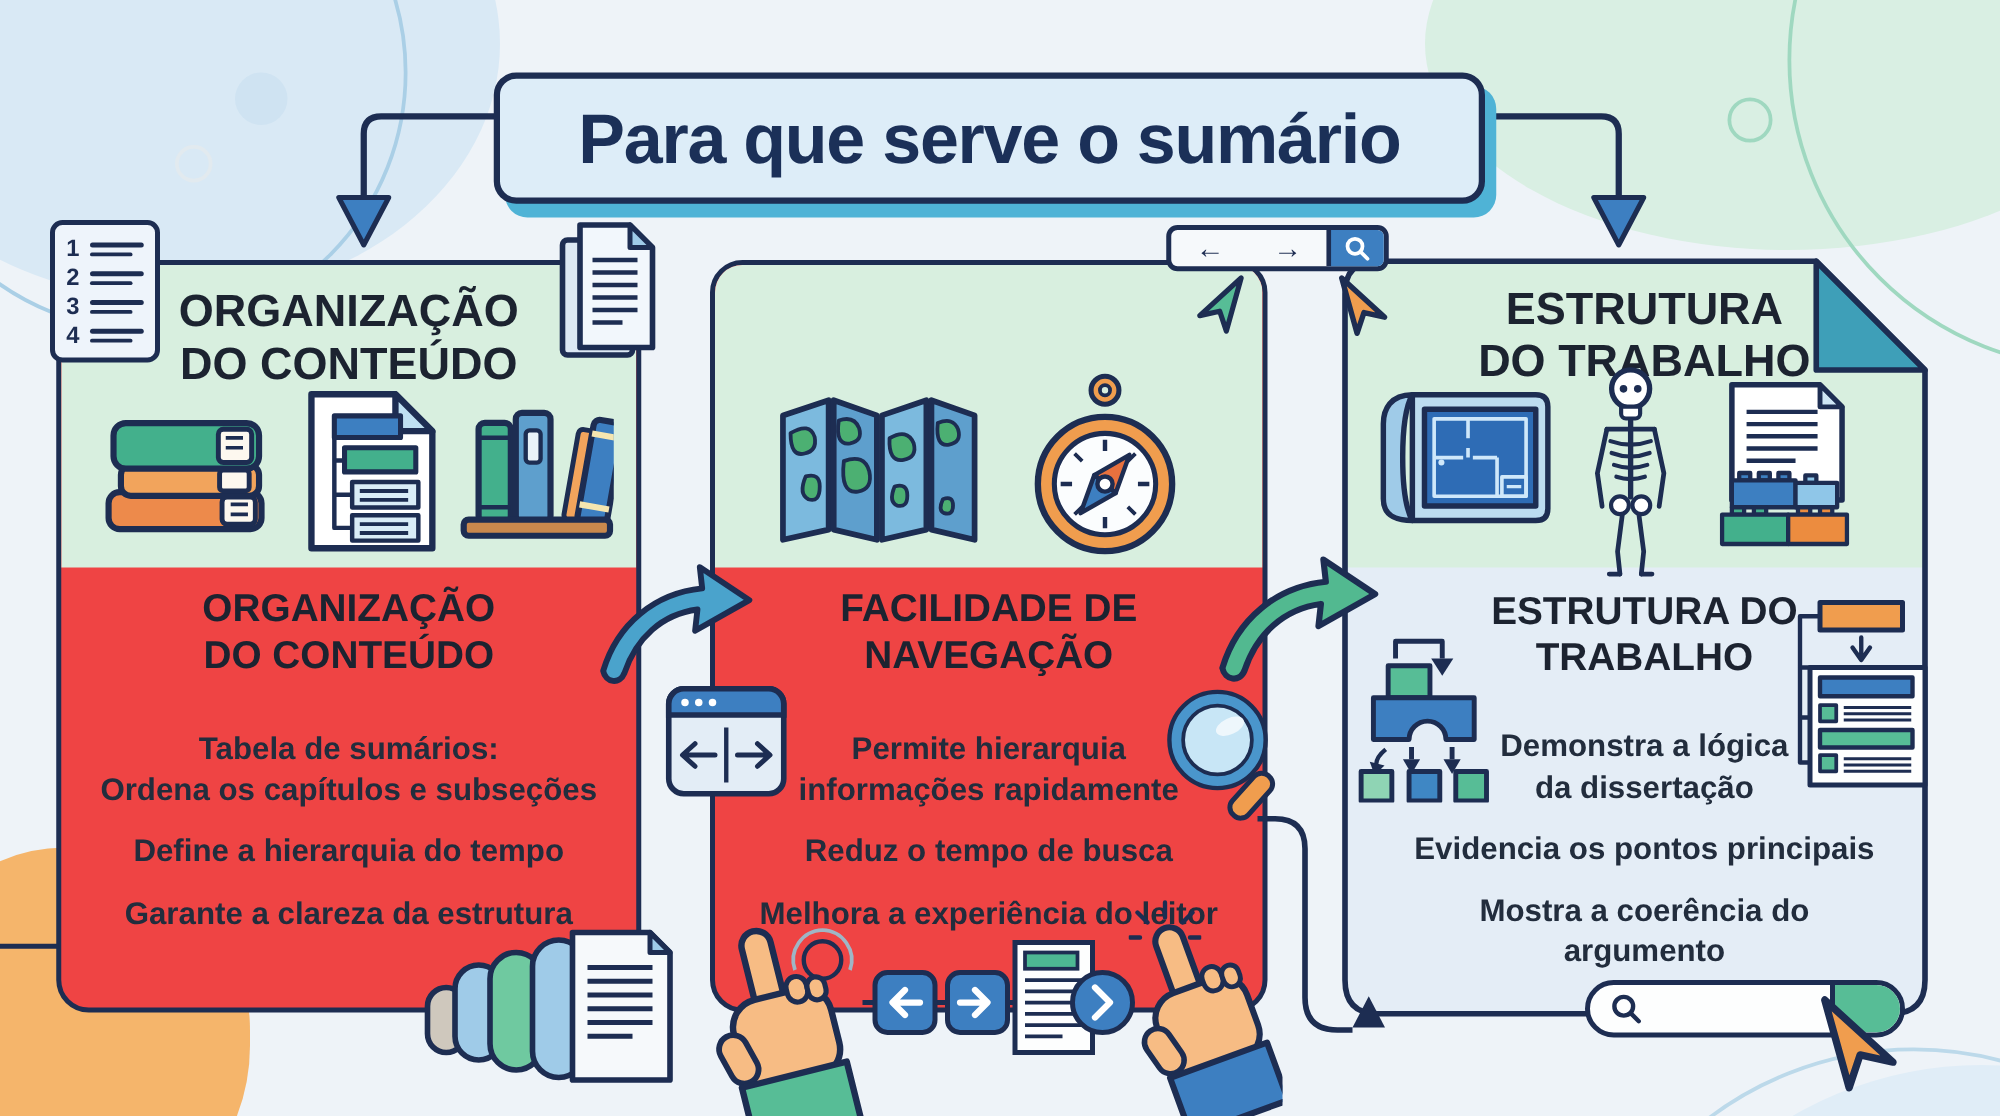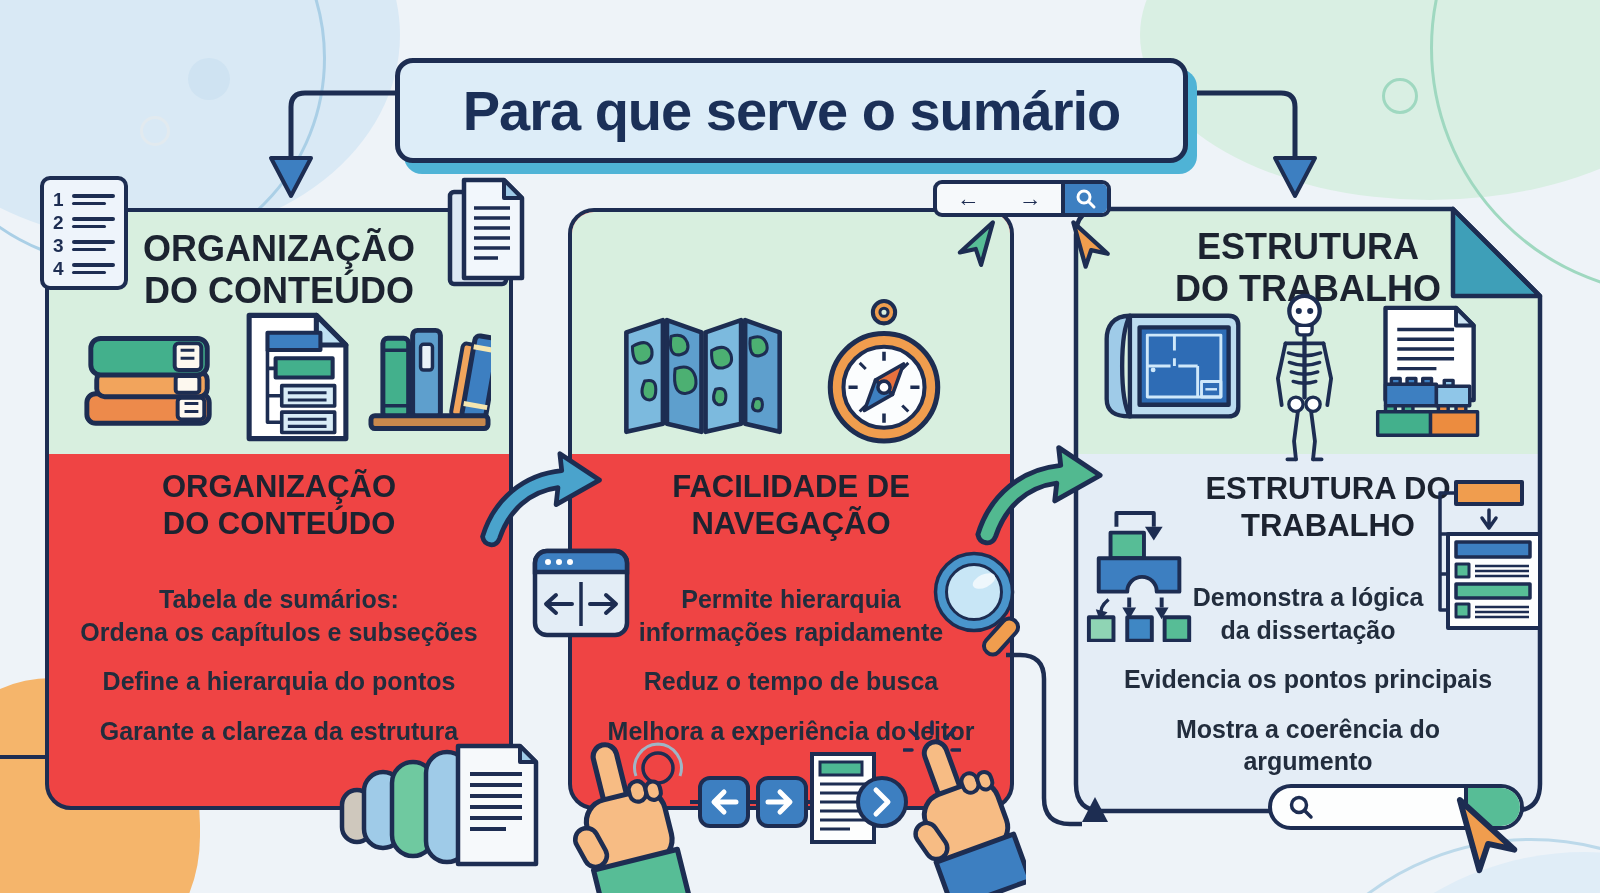--- a/index.html
+++ b/index.html
@@ -18,23 +18,23 @@
   .panel{position:absolute;top:208px;height:594px;background:#ef4444;border:4.5px solid #1d2d52;
          border-radius:26px;overflow:hidden;z-index:1;}
   .panel-head{position:absolute;left:0;top:0;width:100%;height:242px;background:#d8efdf;}
   .head-title{position:absolute;left:0;top:16px;width:100%;text-align:center;font-size:36px;
               font-weight:800;line-height:1.16;color:#1c2330;}
   .subtitle{position:absolute;left:0;top:256px;width:100%;text-align:center;font-size:31px;
             font-weight:800;line-height:1.2;color:#1c2330;}
   .points{position:absolute;left:0;top:352px;width:100%;text-align:center;margin-top:19px;}
   .point{font-size:25px;font-weight:600;line-height:1.3;color:#222d3d;margin-bottom:17px;}
   
-  #panel-3{position:absolute;left:1073px;top:206px;width:470px;height:608px;z-index:1;}
+  #panel-3{position:absolute;left:1073px;top:206px;width:470px;height:608px;z-index:1;padding-left:15px;}
   #panel-3 .head-title{top:20px;}
-  #panel-3 .subtitle{top:264px;margin-left:20px;}
+  #panel-3 .subtitle{top:264px;}
   #panel-3 .points{top:356px;}
   
   #numbered-card{position:absolute;left:40px;top:176px;width:88px;height:114px;background:#eef4fb;
                  border:4.5px solid #1d2d52;border-radius:10px;z-index:3;padding:8px 9px;box-sizing:border-box;}
   .nl-row{display:flex;align-items:center;gap:7px;height:23px;}
   .nl-num{font-size:19px;font-weight:700;color:#1d2d52;width:12px;}
   .nl-lines{display:flex;flex-direction:column;gap:4px;flex:1;}
   .nl-lines i{display:block;height:3.5px;background:#1d2d52;border-radius:2px;}
   .nl-lines i:last-child{width:78%;}
   
@@ -127,21 +127,21 @@
         </g>
         <rect x="4" y="100" width="118" height="13" rx="4" fill="#c9884d"></rect>
       </g>
     </svg>
 
     <div class="subtitle pre">ORGANIZAÇÃO
 DO CONTEÚDO</div>
     <div class="points">
       <div class="point pre">Tabela de sumários:
 Ordena os capítulos e subseções</div>
-      <div class="point pre">Define a hierarquia do pontos</div>
+      <div class="point pre">Define a hierarquia do tempo</div>
       <div class="point pre">Garante a clareza da estrutura</div>
     </div>
   </div>
 
   <div class="panel" style="left:568px;width:438px;">
     <div class="panel-head"></div>
 
     <svg class="abs" style="left:46px;top:98px;" width="168" height="132" viewBox="0 0 165 130">
       <g stroke="#1d2d52" stroke-width="4.5" stroke-linejoin="round">
         <path d="M8 22 L44 10 L44 112 L8 120 Z" fill="#7cbade"></path>

